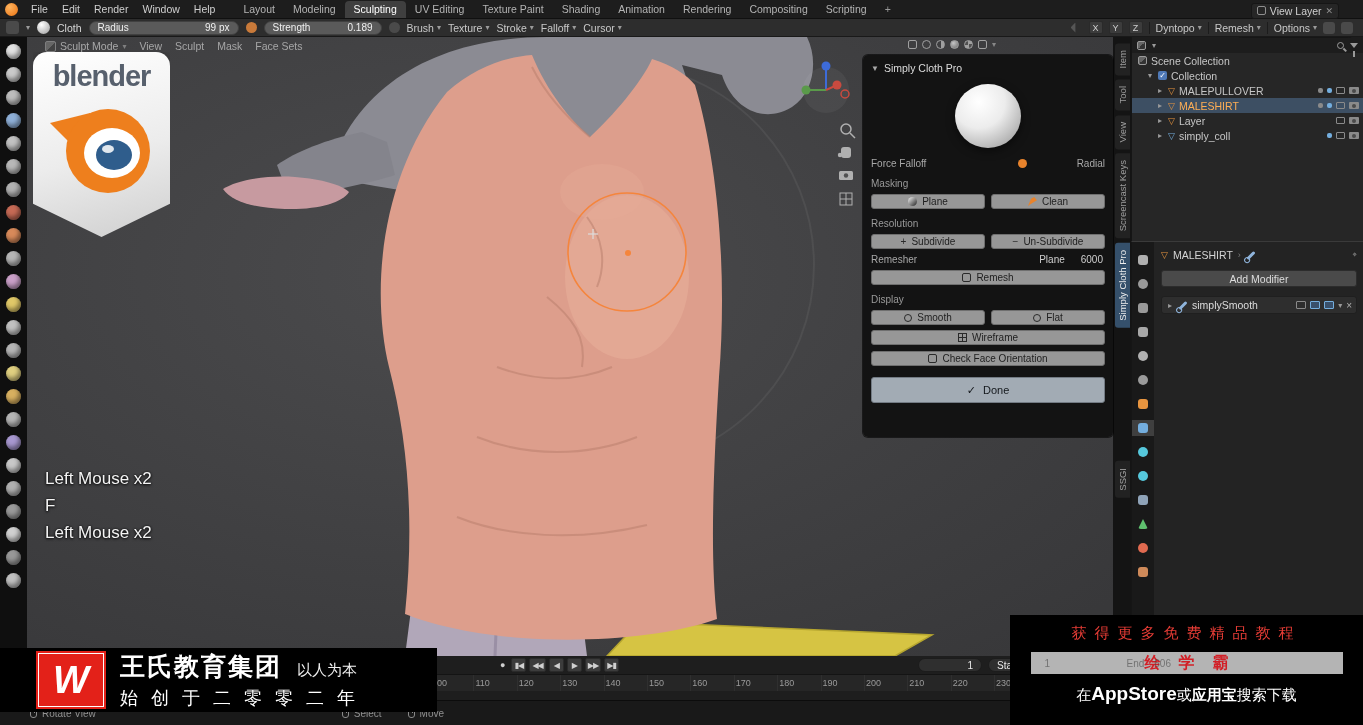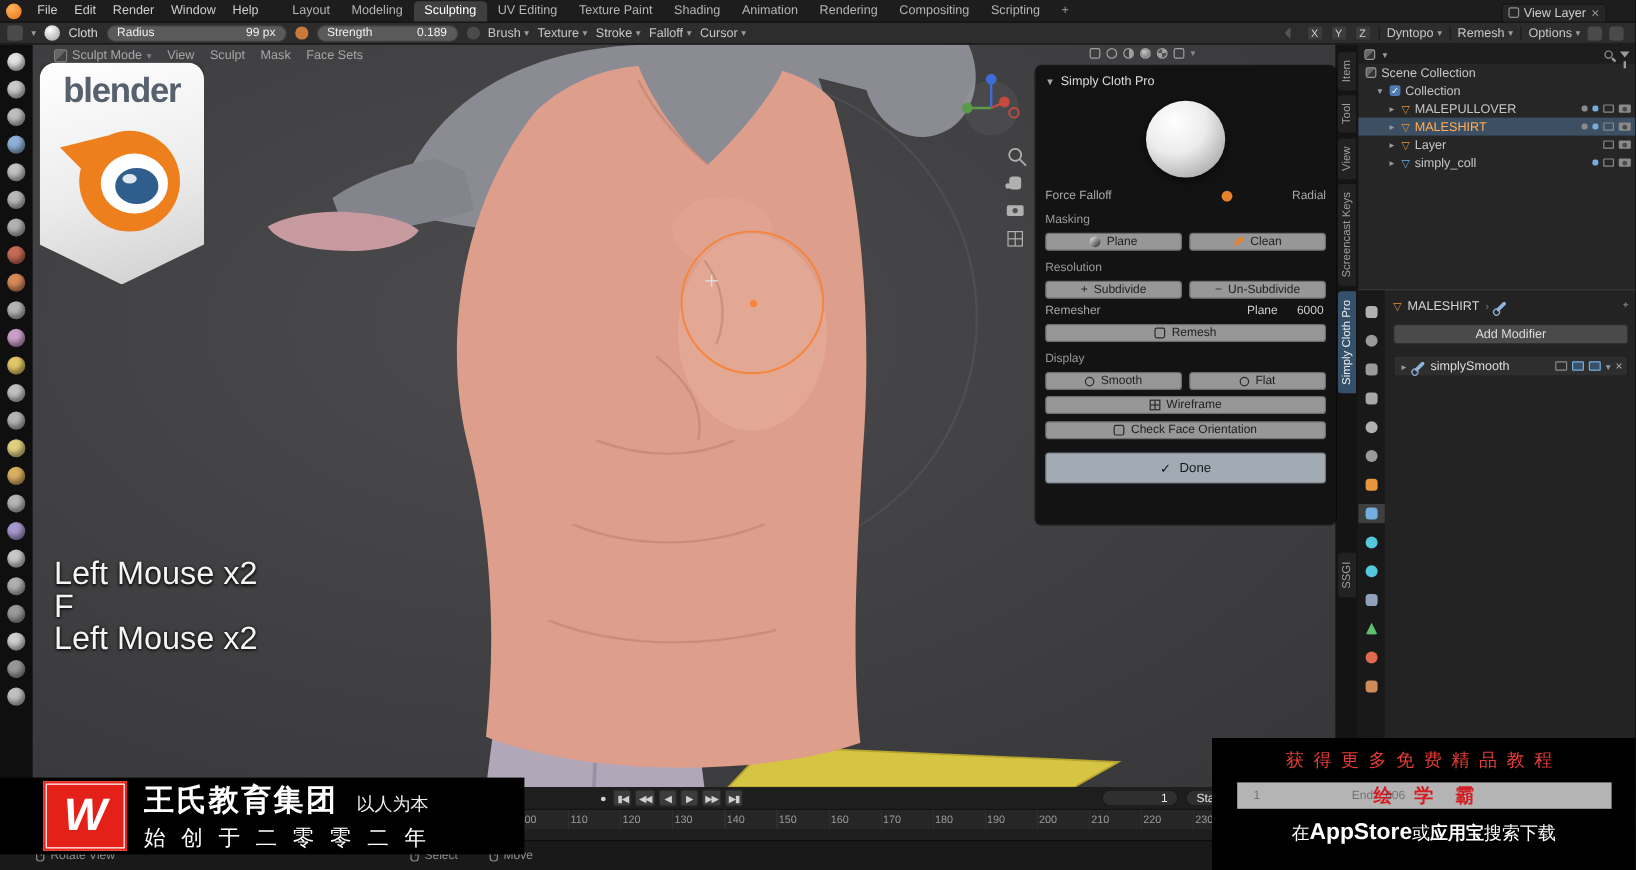--- a/index.html
+++ b/index.html
@@ -132,21 +132,21 @@
 .sb-hint{display:flex;align-items:center;margin-right:26px;}
 .mouse-ico{display:inline-block;width:7px;height:10px;border:1px solid #8a8a8a;border-radius:3px;margin-right:5px;position:relative;}
 .mouse-ico:before{content:"";position:absolute;left:3px;top:0;width:1px;height:4px;background:#8a8a8a;}
 
 
 .badge{position:absolute;left:33px;top:52px;width:137px;height:185px;z-index:40;
   background:linear-gradient(165deg,#ffffff 0%,#ececec 55%,#cfcfcf 100%);
   border-radius:14px;clip-path:polygon(0 0,100% 0,100% 82%,50% 100%,0 82%);
   display:flex;flex-direction:column;align-items:center;box-shadow:0 2px 8px rgba(0,0,0,.4);}
 .badge-word{font-size:29px;font-weight:bold;color:#57606d;letter-spacing:-1px;margin-top:8px;}
-.screencast{position:absolute;left:45px;top:465px;z-index:30;color:#f4f4f4;font-size:27px;line-height:27px;
+.screencast{position:absolute;left:45px;top:465px;z-index:30;color:#f4f4f4;font-size:17px;line-height:27px;
   text-shadow:0 1px 3px rgba(0,0,0,.9),0 0 2px rgba(0,0,0,.8);}
 .wm-left{position:absolute;left:0;top:648px;width:437px;height:64px;background:#000;z-index:50;display:flex;align-items:center;padding-left:36px;}
 .wlogo{width:70px;height:58px;background:#e32119;display:flex;align-items:center;justify-content:center;color:#fff;font-weight:bold;font-size:38px;font-style:italic;flex:none;box-shadow:inset 0 0 0 2px #e32119,inset 0 0 0 3px #fff;}
 .wm-col{margin-left:14px;display:flex;flex-direction:column;}
 .wm-line1{display:flex;align-items:baseline;gap:15px;}
 .wm-company{color:#fff;font-weight:bold;font-size:25px;letter-spacing:2px;}
 .wm-slogan{color:#f0f0f0;font-size:15px;}
 .wm-since{color:#fff;font-size:18px;letter-spacing:13px;margin-top:3px;white-space:nowrap;}
 .wm-right{position:absolute;right:0;top:615px;width:353px;height:110px;background:#000;z-index:50;padding-top:9px;}
 .wm-promo{color:#e53c35;font-size:15px;letter-spacing:8px;text-align:center;white-space:nowrap;}

